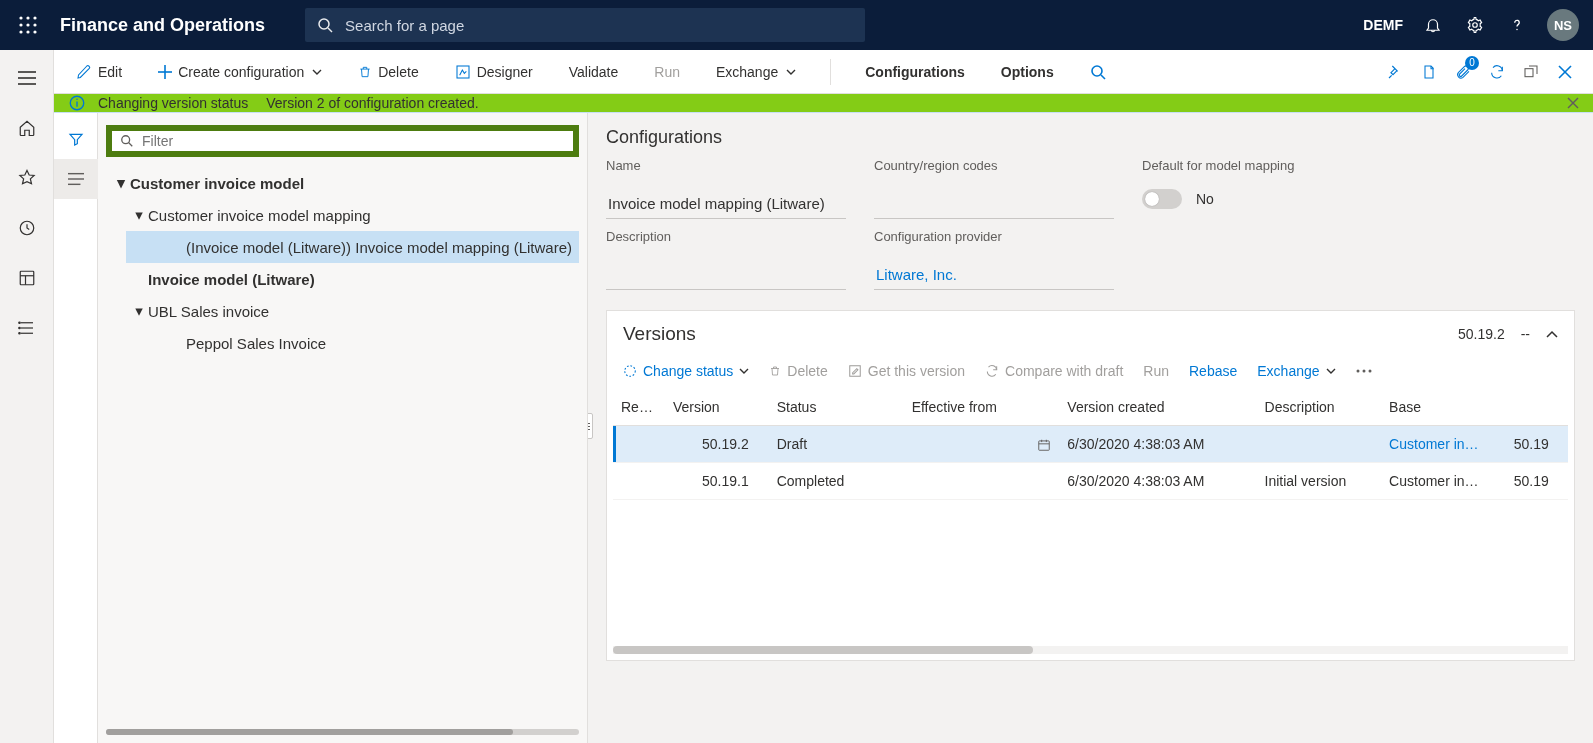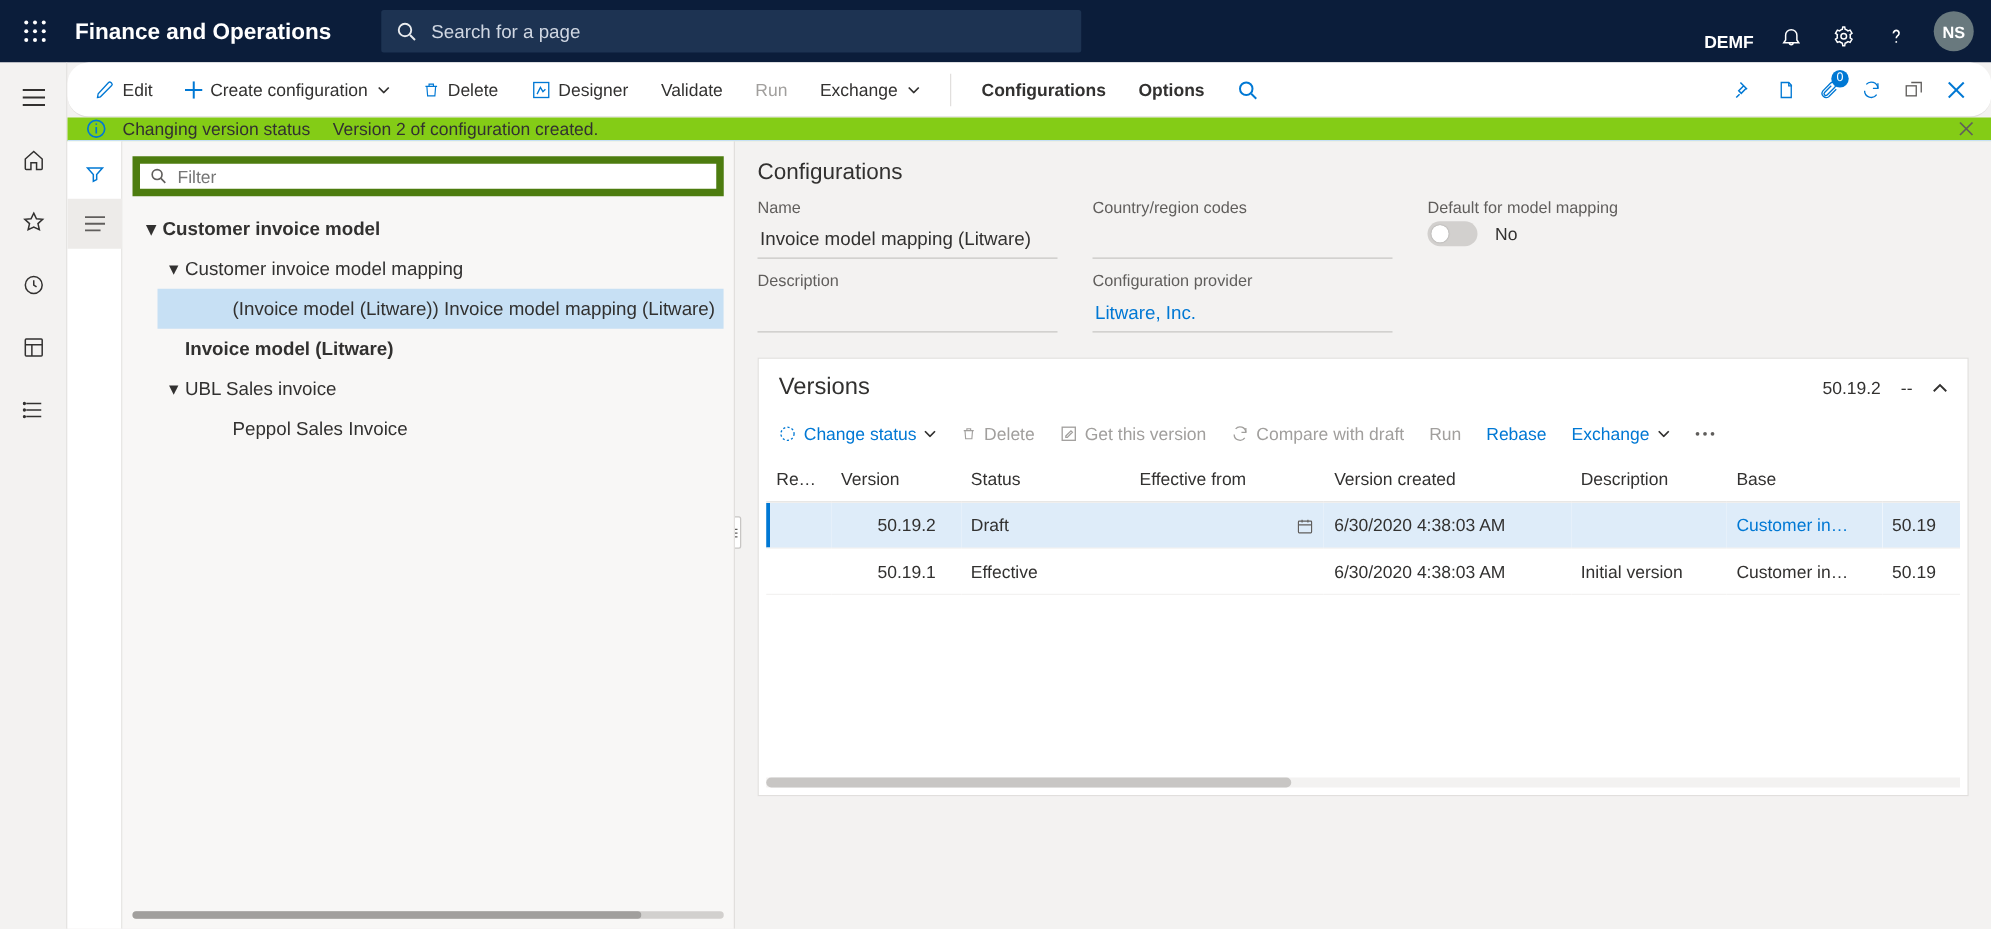--- a/index.html
+++ b/index.html
@@ -5,32 +5,32 @@
   * { box-sizing: border-box; }
   html, body { margin:0; padding:0; height:100%; font-family: "Segoe UI", Arial, sans-serif; font-size:14px; color:#323130; background:#f3f2f1; }
   svg { display:block; }
   .topbar { height:50px; background:#0b1d3a; color:#fff; display:flex; align-items:center; padding:0 8px; }
   .waffle { width:40px; display:flex; justify-content:center; align-items:center; }
   .app-title { font-size:18px; font-weight:700; padding-left:12px; flex:0 0 auto; }
   .top-spacer { flex:1; }
   .searchbar { width:560px; height:34px; background:#1d3352; color:#fff; display:flex; align-items:center; border-radius:2px; padding:0 12px; margin-left:40px; }
   .searchbar .sicon { margin-right:12px; opacity:.9; }
   .searchbar .stext { color:#d0d7e2; font-size:15px; }
-  .top-right { display:flex; align-items:flex-end; gap:18px; padding-right:6px; }
+  .top-right { display:flex; align-items:center; gap:18px; padding-right:6px; }
   .top-right .entity { font-size:14px; font-weight:600; }
   .top-ico { width:24px; height:24px; display:flex; align-items:center; justify-content:center; }
   .avatar { width:32px; height:32px; border-radius:50%; background:#69797e; color:#fff; display:flex; align-items:center; justify-content:center; font-size:13px; font-weight:600; }
 
   .shell { display:flex; height:calc(100% - 50px); }
   .leftrail { width:54px; background:#f3f2f1; border-right:1px solid #e1dfdd; display:flex; flex-direction:column; align-items:center; padding-top:8px; gap:10px; }
   .leftrail .ritem { width:40px; height:40px; display:flex; align-items:center; justify-content:center; color:#323130; }
 
   .workspace { flex:1; display:flex; flex-direction:column; background:#f3f2f1; min-width:0; }
 
-  .cmdbar { height:44px; background:#fff; border-bottom:1px solid #e1dfdd; display:flex; align-items:center; padding:16px 12px; gap:6px;border-radius:17px; }
+  .cmdbar { height:44px; background:#fff; border-bottom:1px solid #e1dfdd; display:flex; align-items:center; padding:16px 12px; gap:16px; }
   .cmdbtn { display:flex; align-items:center; gap:6px; padding:6px 10px; color:#323130; font-size:14px; border:none; background:transparent; cursor:pointer; }
   .cmdbtn.disabled { color:#a19f9d; cursor:default; }
   .cmdbtn .carrot { margin-left:2px; }
   .cmd-sep { width:1px; height:26px; background:#e1dfdd; margin:0 8px; }
   .cmd-right { margin-left:auto; display:flex; align-items:center; gap:14px; padding-right:6px; }
   .cmd-right .ic { width:20px; height:20px; color:#0078d4; display:flex; align-items:center; justify-content:center; position:relative; }
   .cmd-right .ic.gray { color:#605e5c; }
   .badge { position:absolute; top:-6px; right:-6px; background:#0078d4; color:#fff; border-radius:8px; font-size:10px; min-width:14px; height:14px; display:flex; align-items:center; justify-content:center; padding:0 3px; }
 
   .msgbar { background:#84cc16; border-bottom:1px solid #c7e0f4; display:flex; align-items:center; padding:0 14px; gap:12px;justify-content:center; }
@@ -58,21 +58,21 @@
   .i3 { padding-left:42px;margin-left:20px; }
   .treescroll { height:6px; background:#d2d0ce; margin-top:auto; border-radius:3px; }
   .treescroll .thumb { height:6px; width:86%; background:#a19f9d; border-radius:3px; }
 
   .detailpane { flex:1; padding:14px 18px 8px 18px; overflow:auto; position:relative; background:#f3f2f1; min-width:0; }
   .gripper { position:absolute; left:-5px; top:300px; width:10px; height:26px; background:#fff; border:1px solid #c8c6c4; border-radius:2px; display:flex; flex-direction:column; align-items:center; justify-content:center; gap:2px; }
   .gripper span { width:4px; height:1px; background:#605e5c; }
 
   .sectitle { font-size:18px; color:#323130; margin-bottom:10px; }
   .fieldsrow { display:flex; gap:28px; flex-wrap:wrap; }
-  .fld { display:flex; flex-direction:column; gap:4px; min-width:240px; }
+  .fld { display:flex; flex-direction:column; gap:16px; min-width:240px; }
   .fld label { font-size:13px; color:#605e5c; }
   .fld .val { font-size:15px; color:#323130; padding:6px 2px; border-bottom:1px solid #c8c6c4; min-height:30px; min-width:230px; }
   .fld .val.link { color:#0078d4; }
   .toggle { width:40px; height:20px; border-radius:10px; background:#d2d0ce; position:relative; }
   .toggle .knob { width:14px; height:14px; border-radius:50%; background:#fff; position:absolute; top:3px; left:3px; box-shadow:0 0 1px rgba(0,0,0,.4); }
   .togglerow { display:flex; align-items:center; gap:14px; }
 
   .card { background:#fff; border:1px solid #e1dfdd; margin-top:20px; }
   .cardhead { display:flex; align-items:center; padding:12px 16px; }
   .cardhead .ctitle { font-size:19px; font-weight:400; }
@@ -524,21 +524,21 @@
                         </svg>
                       </span></td>
                     <td>6/30/2020 4:38:03 AM</td>
                     <td></td>
                     <td class="link">Customer in…</td>
                     <td>50.19</td>
                   </tr>
                   <tr>
                     <td></td>
                     <td style="text-align:right;padding-right:20px">50.19.1</td>
-                    <td>Effective</td>
+                    <td>Completed</td>
                     <td style="text-align:right"></td>
                     <td>6/30/2020 4:38:03 AM</td>
                     <td>Initial version</td>
                     <td>Customer in…</td>
                     <td>50.19</td>
                   </tr>
                 </tbody>
             </table>
             <div class="gridspace"></div>
           </div>

